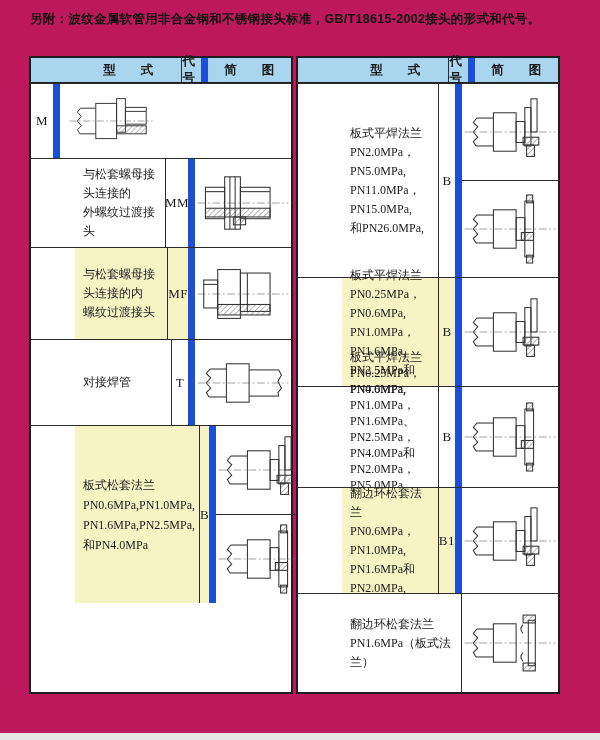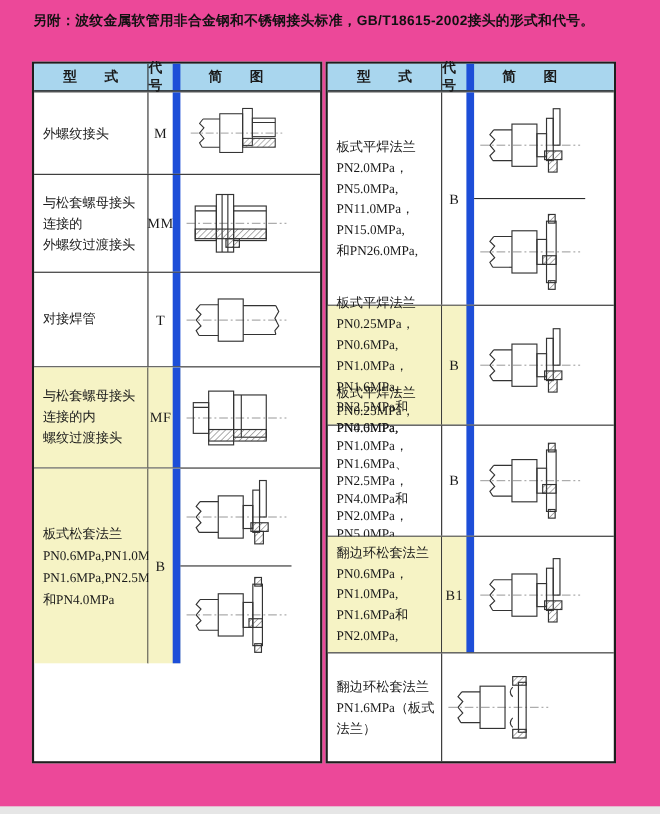--- a/index.html
+++ b/index.html
@@ -1,36 +1,36 @@
 <!DOCTYPE html>
 <html style="--header-bg: #a9d6ee; --highlight-bg: #f6f3c5; --border: #1e1e1e;"><head>
 <meta charset="utf-8">
 <style>
   html,body{margin:0;padding:0;}
   body{
     width:600px;height:740px;background:#fdfdfd;overflow:hidden;
     font-family:"Liberation Serif", serif;color:#1a1a1a;
     -webkit-font-smoothing:antialiased;
   }
-  .page{position:relative;width:600px;height:740px;background:#ec4899;}
+  .page{position:relative;width:600px;height:740px;background:#be185d;}
   .doc-title{
     position:absolute;left:30px;top:11px;width:560px;
     font-family:"Liberation Sans", sans-serif;
     font-size:12.5px;font-weight:bold;letter-spacing:.3px;color:#111;
   }
   .tables{position:absolute;left:29px;top:56px;display:flex;gap:3px;}
   .tbl{
     width:264px;border:2px solid #1e1e1e;background:#fff;
     box-sizing:border-box;display:flex;flex-direction:column;
   }
   .row{display:flex;border-top:1px solid #2b2b2b;box-sizing:border-box;}
   .row.head{border-top:none;background:var(--header-bg,#a9d6ee);border-bottom:1px solid #1e1e1e;}
   .cell{box-sizing:border-box;display:flex;align-items:center;}
-  .cell.type{width:104px;border-right:1px solid #2b2b2b;padding:4px 4px 4px 8px;
-    font-size:12px;line-height:19px;white-space:pre-line;}
+  .cell.type{width:130px;border-right:1px solid #2b2b2b;padding:4px 4px 4px 8px;
+    font-size:12px;line-height:19px;white-space:pre-line;margin-left:44px;}
   .cell.code{width:29px;border-right:7px solid #1d4ed8;justify-content:center;
     font-size:13px;letter-spacing:.5px;}
   .cell.diag{width:101px;flex-direction:column;align-items:stretch;padding:0;}
   .row.head .cell{justify-content:center;padding:0;font-weight:bold;font-size:12.5px;}
   .row.hl .cell.type,.row.hl .cell.code{background:var(--highlight-bg,#f6f3c5);}
   .row.tight .cell.type{line-height:16px;}
   .sub{flex:1;display:flex;align-items:center;justify-content:center;}
   .sub + .sub{border-top:1px solid #2b2b2b;}
   .dg{width:96px;height:72px;display:block;}
   .dg.tall{height:80px;}
@@ -120,21 +120,20 @@
   <div class="tables">
 
     <div class="tbl">
       <div class="row head" style="height:25px">
         <div class="cell type">型　　式</div>
         <div class="cell code">代号</div>
         <div class="cell diag" style="align-items:center;justify-content:center">简　　图</div>
       </div>
 
       <div class="row" style="height:75px">
-        <div class="cell type">外螺纹接头</div>
         <div class="cell code">M</div>
         <div class="cell diag">
             <div class="sub">
           <svg class="dg short" viewBox="0 0 110 80">
                 <use href="#sym-cl"></use>
                 <use href="#sym-hose"></use>
                 <use href="#sym-m"></use>
               </svg>
         </div>
           </div>
@@ -148,43 +147,43 @@
         <div class="cell diag">
             <div class="sub">
           <svg class="dg" viewBox="0 0 110 80">
                 <use href="#sym-cl"></use>
                 <use href="#sym-mm"></use>
               </svg>
         </div>
           </div>
       </div>
 
-      <div class="row" style="height:86px">
-        <div class="cell type">对接焊管</div>
-        <div class="cell code">T</div>
-        <div class="cell diag">
-            <div class="sub">
-          <svg class="dg" viewBox="0 0 110 80">
-                <use href="#sym-cl"></use>
-                <use href="#sym-hose"></use>
-                <use href="#sym-t"></use>
-              </svg>
-        </div>
-          </div>
-      </div>
-
       <div class="row hl" style="height:92px">
         <div class="cell type">与松套螺母接头连接的内
 螺纹过渡接头</div>
         <div class="cell code">MF</div>
         <div class="cell diag">
             <div class="sub">
           <svg class="dg" viewBox="0 0 110 80">
                 <use href="#sym-cl"></use>
                 <use href="#sym-mf"></use>
+              </svg>
+        </div>
+          </div>
+      </div>
+
+      <div class="row" style="height:86px">
+        <div class="cell type">对接焊管</div>
+        <div class="cell code">T</div>
+        <div class="cell diag">
+            <div class="sub">
+          <svg class="dg" viewBox="0 0 110 80">
+                <use href="#sym-cl"></use>
+                <use href="#sym-hose"></use>
+                <use href="#sym-t"></use>
               </svg>
         </div>
           </div>
       </div>
 
       <div class="row hl" style="height:178px">
         <div class="cell type" style="line-height:20px">板式松套法兰
 PN0.6MPa,PN1.0MPa,
 PN1.6MPa,PN2.5MPa,
 和PN4.0MPa</div>

